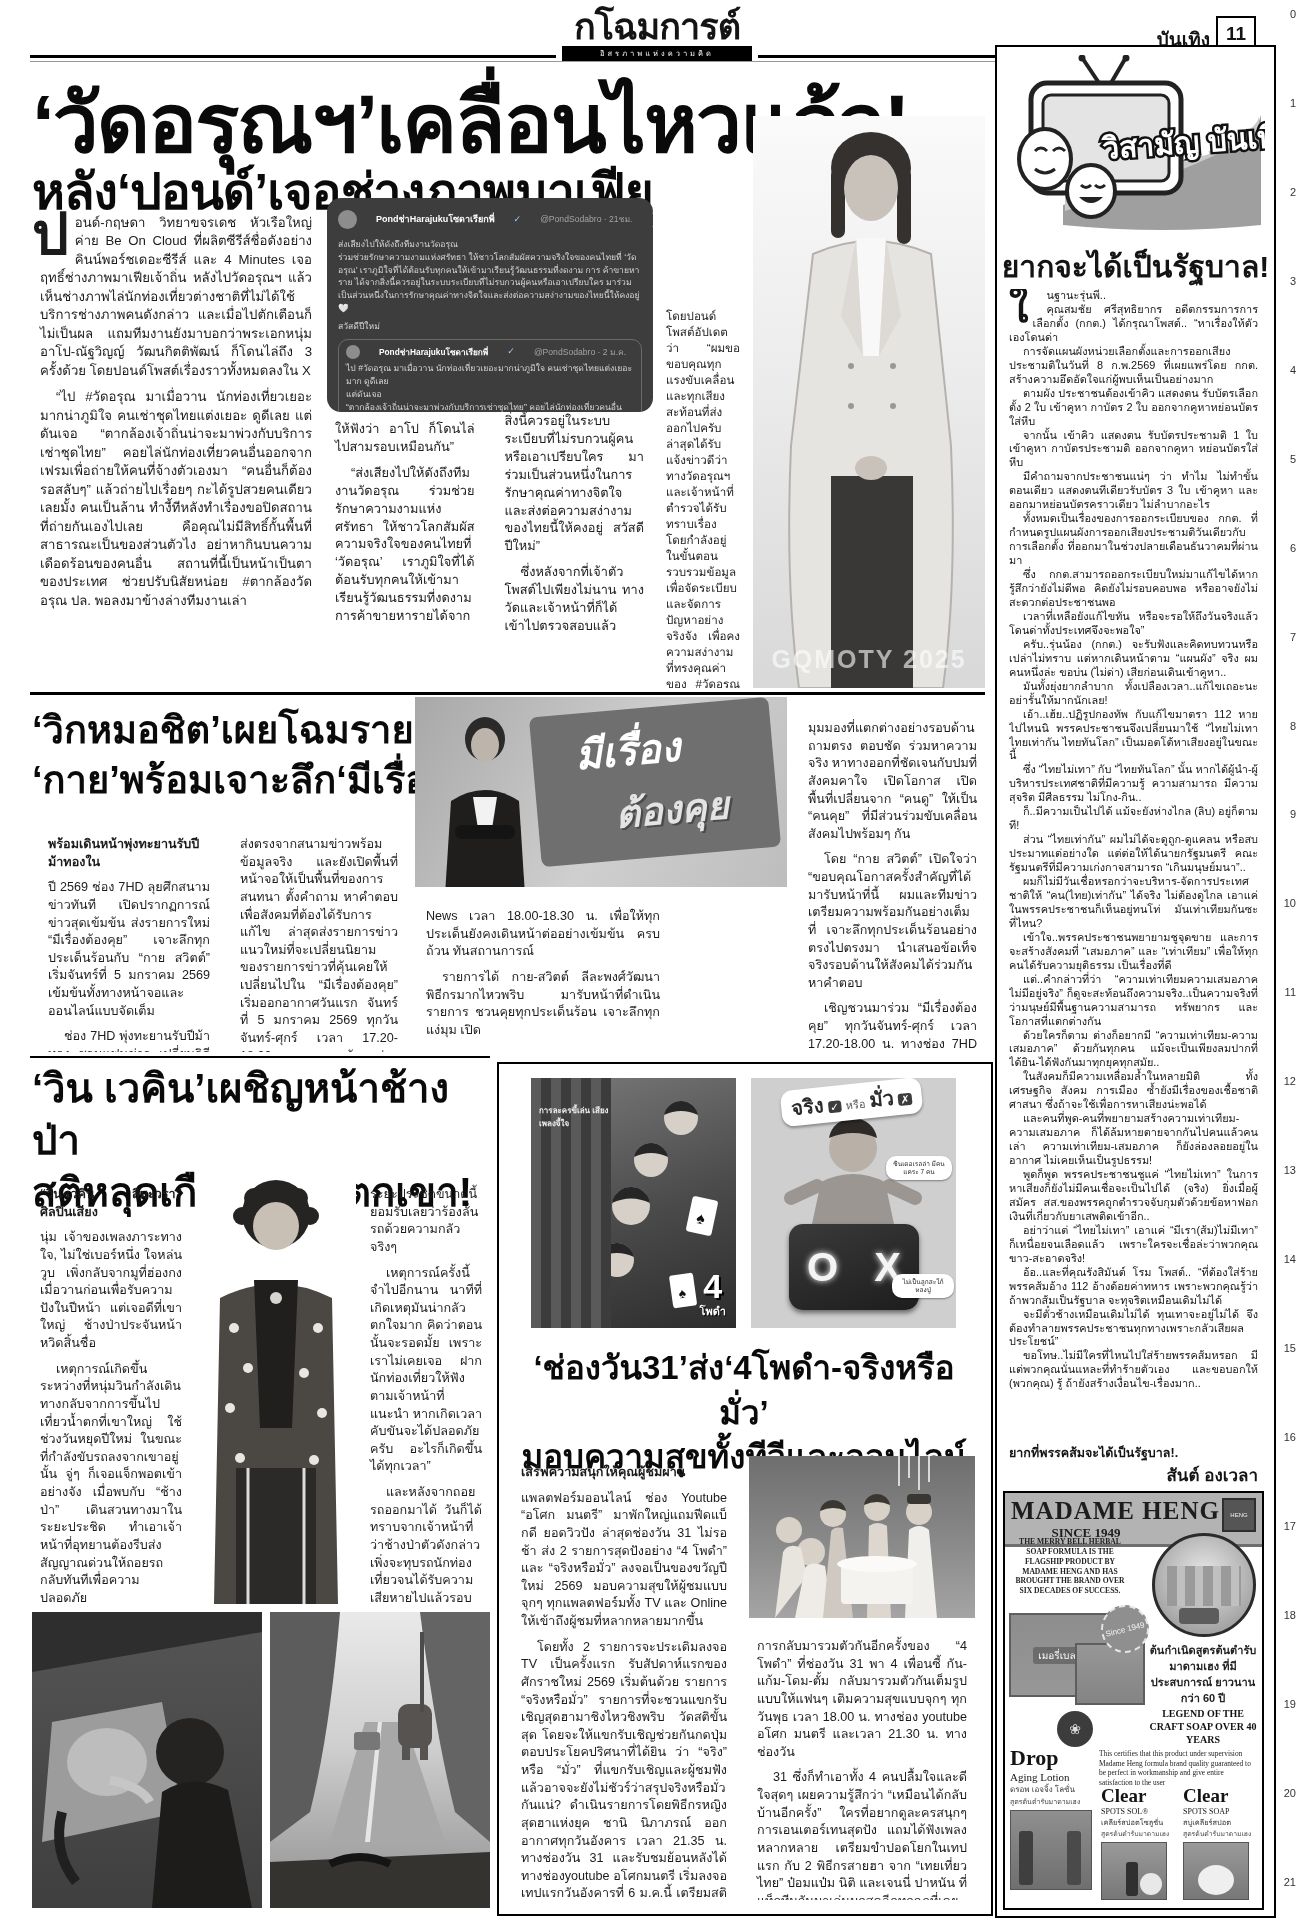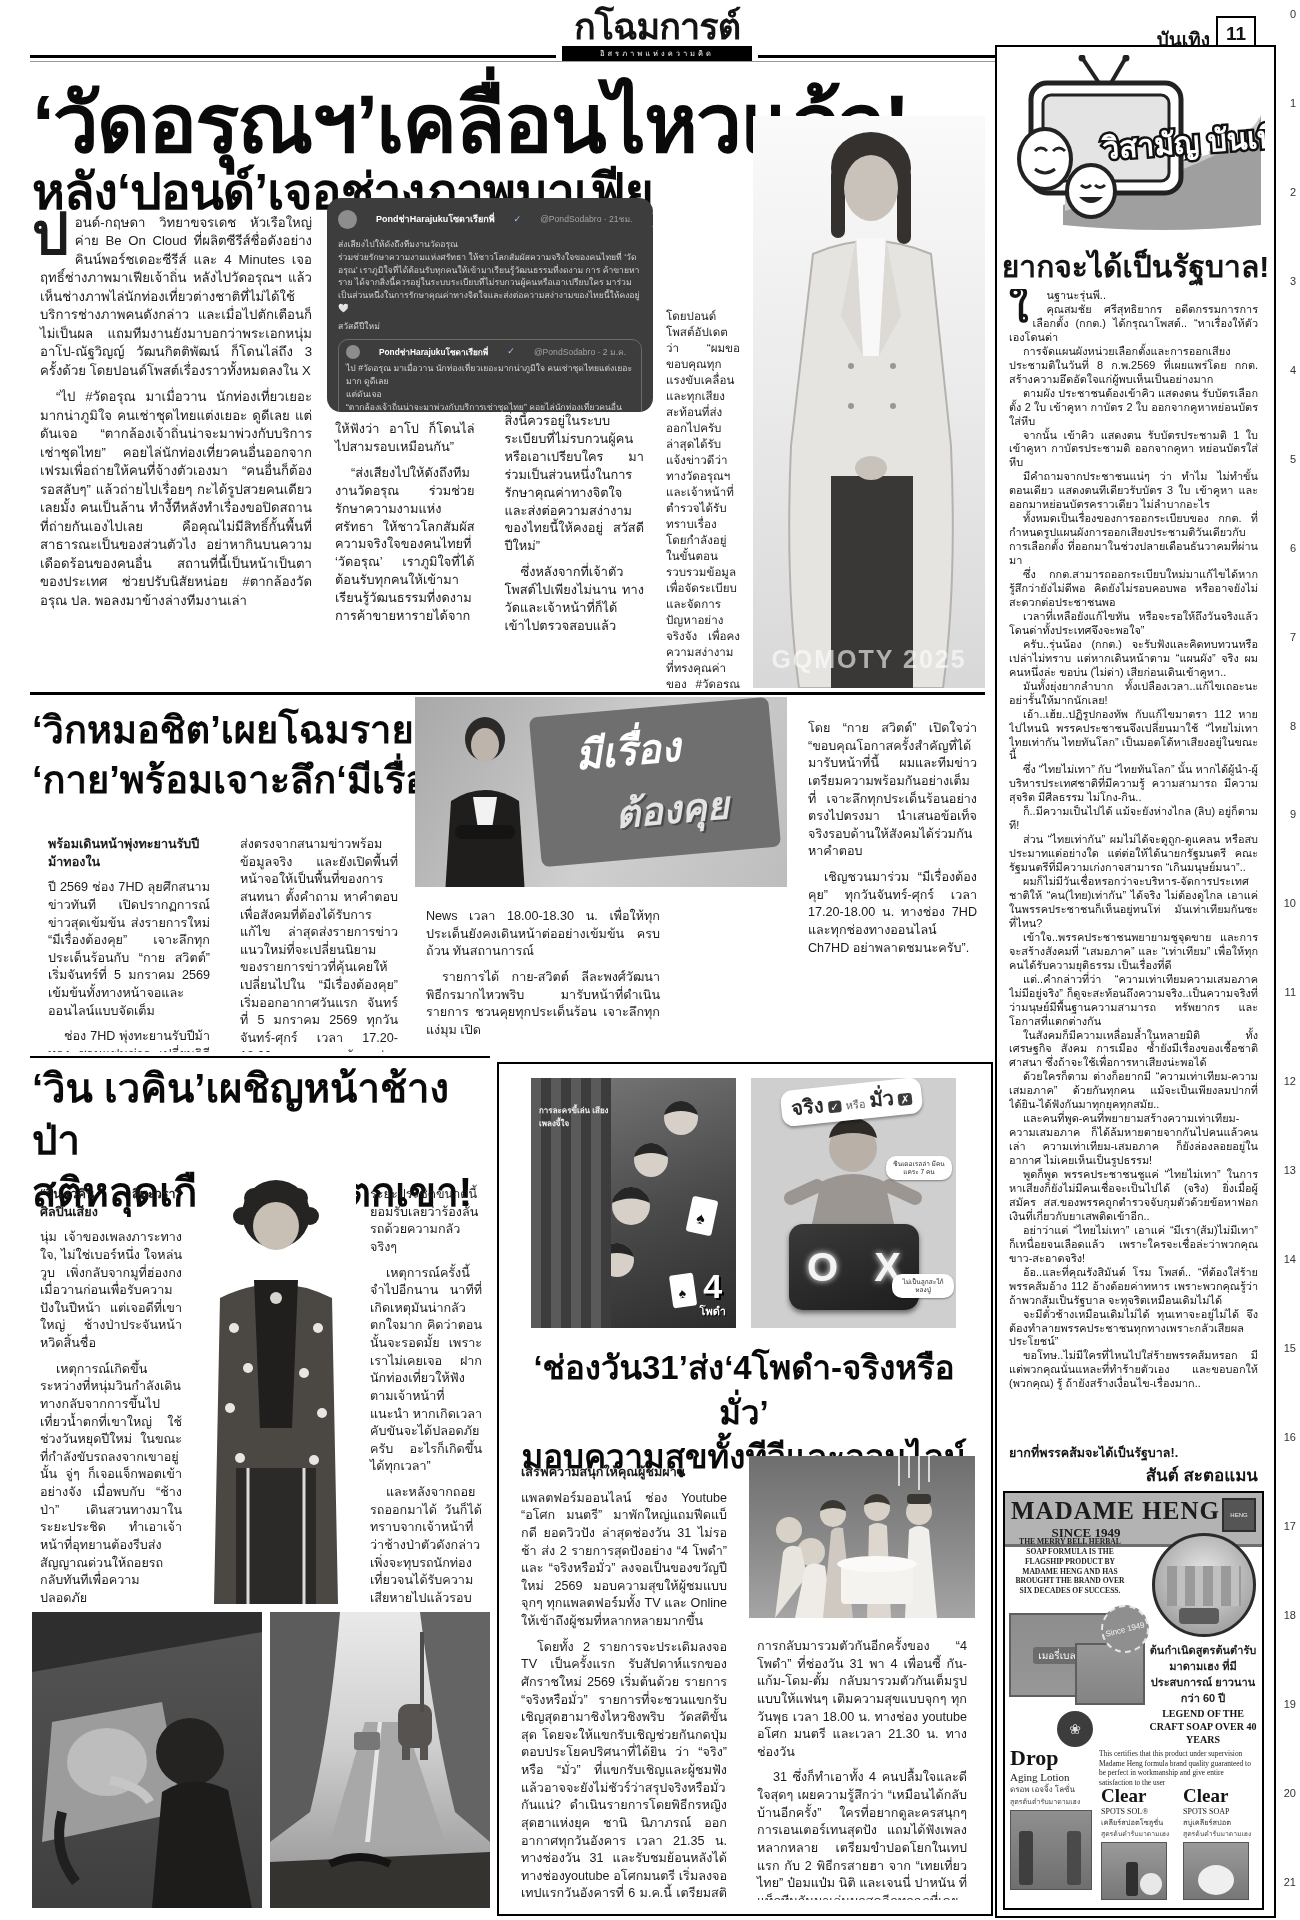--- a/index.html
+++ b/index.html
@@ -194,20 +194,21 @@
     </div>
 </div>
 <div class="abs txt" style="left:418px;top:900px;width:250px;height:152px;font-size:12.6px;">
   <div>
       <p>News เวลา 18.00-18.30 น. เพื่อให้ทุกประเด็นยังคงเดินหน้าต่ออย่างเข้มข้น ครบถ้วน ทันสถานการณ์</p>
       <p>รายการได้ กาย-สวิตต์ ลีละพงศ์วัฒนา พิธีกรมากไหวพริบ มารับหน้าที่ดำเนินรายการ ชวนคุยทุกประเด็นร้อน เจาะลึกทุกแง่มุม เปิด</p>
     </div>
 </div>
 <div class="abs txt" style="left:800px;top:712px;width:185px;height:340px;font-size:12.6px;">
   <div>
+      <p>มุมมองที่แตกต่างอย่างรอบด้าน ถามตรง ตอบชัด ร่วมหาความจริง หาทางออกที่ชัดเจนกับปมที่สังคมคาใจ เปิดโอกาส เปิดพื้นที่เปลี่ยนจาก “คนดู” ให้เป็น “คนคุย” ที่มีส่วนร่วมขับเคลื่อนสังคมไปพร้อมๆ กัน</p>
       <p>โดย “กาย สวิตต์” เปิดใจว่า “ขอบคุณโอกาสครั้งสำคัญที่ได้มารับหน้าที่นี้ ผมและทีมข่าวเตรียมความพร้อมกันอย่างเต็มที่ เจาะลึกทุกประเด็นร้อนอย่างตรงไปตรงมา นำเสนอข้อเท็จจริงรอบด้านให้สังคมได้ร่วมกันหาคำตอบ</p>
       <p>เชิญชวนมาร่วม “มีเรื่องต้องคุย” ทุกวันจันทร์-ศุกร์ เวลา 17.20-18.00 น. ทางช่อง 7HD และทุกช่องทางออนไลน์ Ch7HD อย่าพลาดชมนะครับ”.</p>
     </div>
 </div>
 
 <div class="rule" style="left:30px;width:460px;top:1056px;height:2px;"></div>
 
 <div class="abs hl-3" style="left:32px;top:1062px;width:460px;">
   <div>‘วิน เวคิน’เผชิญหน้าช้างป่า</div>
   <div>สติหลุดเกือบขับรถตกเขา!</div>
@@ -437,33 +438,33 @@
         <p>เวลาที่เหลือยังแก้ไขทัน หรือจะรอให้ถึงวันจริงแล้วโดนด่าทั้งประเทศจึงจะพอใจ”</p>
         <p>ครับ..รุ่นน้อง (กกต.) จะรับฟังและคิดทบทวนหรือเปล่าไม่ทราบ แต่หากเดินหน้าตาม “แผนผัง” จริง ผมคนหนึ่งล่ะ ขอบ่น (ไม่ด่า) เสียก่อนเดินเข้าคูหา..</p>
         <p>มันทั้งยุ่งยากลำบาก ทั้งเปลืองเวลา..แก้ไขเถอะนะ อย่ารั้นให้มากนักเลย!</p>
         <p>เอ้า..เฮ้ย..ปฏิรูปกองทัพ กับแก้ไขมาตรา 112 หายไปไหนนิ พรรคประชาชนจึงเปลี่ยนมาใช้ “ไทยไม่เทา ไทยเท่ากัน ไทยทันโลก” เป็นมอตโต้หาเสียงอยู่ในขณะนี้</p>
         <p>ซึ่ง “ไทยไม่เทา” กับ “ไทยทันโลก” นั้น หากได้ผู้นำ-ผู้บริหารประเทศชาติที่มีความรู้ ความสามารถ มีความสุจริต มีศีลธรรม ไม่โกง-กิน..</p>
         <p>ก็..มีความเป็นไปได้ แม้จะยังห่างไกล (ลิบ) อยู่ก็ตามที!</p>
         <p>ส่วน “ไทยเท่ากัน” ผมไม่ได้จะดูถูก-ดูแคลน หรือสบประมาทแต่อย่างใด แต่ต่อให้ได้นายกรัฐมนตรี คณะรัฐมนตรีที่มีความเก่งกาจสามารถ “เกินมนุษย์มนา”..</p>
         <p>ผมก็ไม่มีวันเชื่อหรอกว่าจะบริหาร-จัดการประเทศชาติให้ “คน(ไทย)เท่ากัน” ได้จริง ไม่ต้องดูไกล เอาแค่ในพรรคประชาชนก็เห็นอยู่ทนโท่ มันเท่าเทียมกันซะที่ไหน?</p>
         <p>เข้าใจ..พรรคประชาชนพยายามชูจุดขาย และการจะสร้างสังคมที่ “เสมอภาค” และ “เท่าเทียม” เพื่อให้ทุกคนได้รับความยุติธรรม เป็นเรื่องที่ดี</p>
         <p>แต่..คำกล่าวที่ว่า “ความเท่าเทียมความเสมอภาคไม่มีอยู่จริง” ก็ดูจะสะท้อนถึงความจริง..เป็นความจริงที่ว่ามนุษย์มีพื้นฐานความสามารถ ทรัพยากร และโอกาสที่แตกต่างกัน</p>
+        <p>ด้วยใครก็ตาม ต่างก็อยากมี “ความเท่าเทียม-ความเสมอภาค” ด้วยกันทุกคน แม้จะเป็นเพียงลมปากที่ได้ยิน-ได้ฟังกันมาทุกยุคทุกสมัย..</p>
         <p>ในสังคมก็มีความเหลื่อมล้ำในหลายมิติ ทั้งเศรษฐกิจ สังคม การเมือง ซ้ำยังมีเรื่องของเชื้อชาติ ศาสนา ซึ่งถ้าจะใช้เพื่อการหาเสียงน่ะพอได้</p>
-        <p>ด้วยใครก็ตาม ต่างก็อยากมี “ความเท่าเทียม-ความเสมอภาค” ด้วยกันทุกคน แม้จะเป็นเพียงลมปากที่ได้ยิน-ได้ฟังกันมาทุกยุคทุกสมัย..</p>
         <p>และคนที่พูด-คนที่พยายามสร้างความเท่าเทียม-ความเสมอภาค ก็ได้ล้มหายตายจากกันไปคนแล้วคนเล่า ความเท่าเทียม-เสมอภาค ก็ยังล่องลอยอยู่ในอากาศ ไม่เคยเห็นเป็นรูปธรรม!</p>
         <p>พูดก็พูด พรรคประชาชนชูแค่ “ไทยไม่เทา” ในการหาเสียงก็ยังไม่มีคนเชื่อจะเป็นไปได้ (จริง) ยิ่งเมื่อผู้สมัคร สส.ของพรรคถูกตำรวจจับกุมตัวด้วยข้อหาฟอกเงินที่เกี่ยวกับยาเสพติดเข้าอีก..</p>
         <p>อย่าว่าแต่ “ไทยไม่เทา” เอาแค่ “มีเรา(ส้ม)ไม่มีเทา” ก็เหนื่อยจนเลือดแล้ว เพราะใครจะเชื่อล่ะว่าพวกคุณขาว-สะอาดจริง!</p>
         <p>อ้อ..และที่คุณรังสิมันต์ โรม โพสต์.. “ที่ต้องใส่ร้ายพรรคส้มอ้าง 112 อ้างด้อยค่าทหาร เพราะพวกคุณรู้ว่าถ้าพวกส้มเป็นรัฐบาล จะทุจริตเหมือนเดิมไม่ได้</p>
         <p>จะมีตั๋วช้างเหมือนเดิมไม่ได้ ทุนเทาจะอยู่ไม่ได้ จึงต้องทำลายพรรคประชาชนทุกทางเพราะกลัวเสียผลประโยชน์”</p>
         <p>ขอโทษ..ไม่มีใครที่ไหนไปใส่ร้ายพรรคส้มหรอก มีแต่พวกคุณนั่นแหละที่ทำร้ายตัวเอง และขอบอกให้ (พวกคุณ) รู้ ถ้ายังสร้างเงื่อนไข-เรื่องมาก..</p>
       </div>
   </div>
 
   <div style="position:absolute;left:12px;top:1396px;width:249px;font-weight:900;font-size:12.5px;background:#fff;">ยากที่พรรคส้มจะได้เป็นรัฐบาล!.</div>
-  <div class="sig" style="position:absolute;left:12px;top:1414px;width:249px;background:#fff;">สันต์ สะตอแมน</div>
+  <div class="sig" style="position:absolute;left:12px;top:1414px;width:249px;background:#fff;">สันต์ องเวลา</div>
 
   <div class="ad-box" style="left:6px;top:1444px;width:257px;height:415px;">
     <div style="background:#b3b3b3;border-bottom:3px solid #6e6e6e;padding:4px 6px 3px;position:relative;">
       <div class="serif" style="font-size:25px;font-weight:bold;letter-spacing:1px;color:#1d1d1d;">MADAME HENG</div>
       <div class="serif" style="font-size:13px;font-weight:bold;text-align:center;width:150px;color:#1d1d1d;">SINCE 1949</div>
       <div style="position:absolute;right:6px;top:5px;width:30px;height:30px;background:#555;border:2px solid #2e2e2e;color:#eee;font-size:6px;display:flex;align-items:center;justify-content:center;">HENG</div>
     </div>
     <div class="serif" style="position:absolute;left:5px;top:44px;width:120px;font-size:7.6px;line-height:1.3;text-align:center;font-weight:bold;color:#222;">THE MERRY BELL HERBAL SOAP FORMULA IS THE FLAGSHIP PRODUCT BY MADAME HENG AND HAS BROUGHT THE BRAND OVER SIX DECADES OF SUCCESS.</div>
     <div style="position:absolute;right:6px;top:40px;width:98px;height:98px;border-radius:50%;border:3px solid #2b2b2b;background:radial-gradient(circle at 50% 40%,#e9e9e9 0%,#b5b5b5 55%,#8b8b8b 100%);overflow:hidden;">
       <div style="position:absolute;left:12px;top:30px;width:74px;height:40px;background:repeating-linear-gradient(90deg,#9a9a9a 0 10px,#c0c0c0 10px 18px);"></div>

